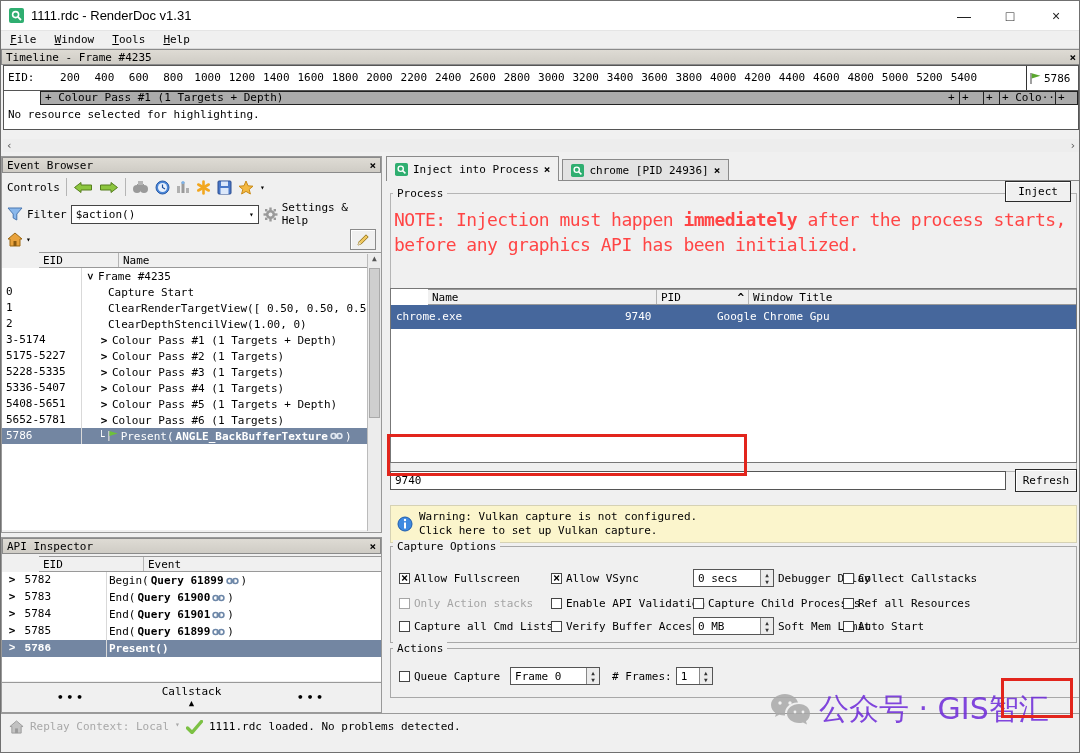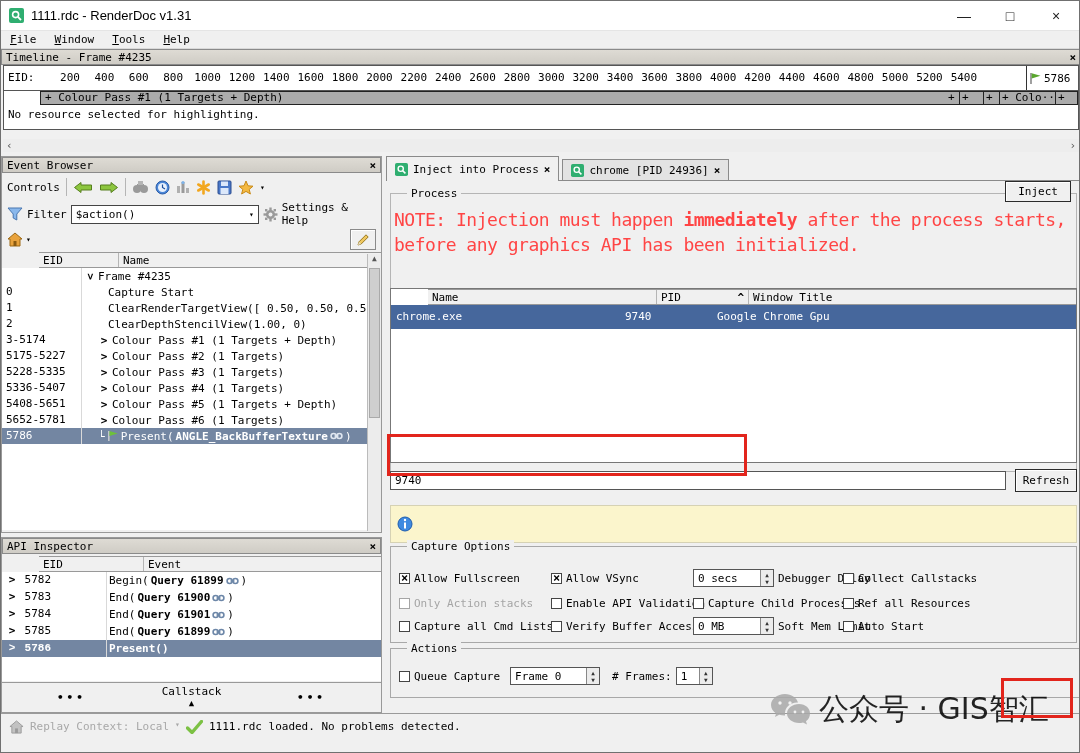--- a/index.html
+++ b/index.html
@@ -27,21 +27,21 @@
   .btn { background:#f0f0f0; border:1px solid #2b2b2b; box-shadow:inset 1px 1px 0 #fff;
     font-family:inherit; font-size:11px; padding:2px 7px; color:#000; }
   .btn.disabled { color:#9a9a9a; border-color:#9a9a9a; box-shadow:none; background:#e4e4e4; }
   .checkbox { width:11px; height:11px; background:#fff; border:1px solid #444; display:inline-flex;
     align-items:center; justify-content:center; font-size:12px; font-weight:bold; line-height:1; flex:none; }
   .checkbox.dis { border-color:#a5a5a5; }
   .spin { display:inline-flex; border:1px solid #555; background:#fff; height:18px; }
   .spin .val { padding:1px 4px; display:flex; align-items:center; }
   .spin .arr { width:13px; border-left:1px solid #888; display:flex; flex-direction:column;
     align-items:center; justify-content:center; font-size:6px; color:#333; background:#ececec; }
-  .grouplabel { position:absolute; top:-7px; left:16px; background:#f0f0f0; padding:0 4px; }
+  .grouplabel { position:absolute; top:-7px; left:2px; background:#f0f0f0; padding:0 4px; }
   .groupbox { position:absolute; border:1px solid #a8a8a8; }
   
   #timeline { position:absolute; left:0; top:48px; width:1080px; height:103px; background:#f0f0f0; }
   #tl-ruler { position:absolute; left:2px; top:16px; right:2px; height:26px; background:#fff;
     border:1px solid #555; }
   #tl-eidlabel { position:absolute; left:4px; top:5px; }
   .tick { position:absolute; top:5px; transform:translateX(-50%); }
   #tl-flagbox { position:absolute; right:0; top:0; bottom:0; width:52px; border-left:1px solid #333;
     display:flex; align-items:center; gap:2px; padding-left:2px; background:#fff; }
   #tl-passrow { position:absolute; left:2px; top:42px; right:2px; height:14px; background:#fff; border-left:1px solid #555; border-right:1px solid #555;}
@@ -118,21 +118,21 @@
   #warnbox .lines { line-height:14px; }
   #gb-capture { left:4px; top:365px; width:687px; height:97px; }
   .optcell { position:absolute; display:flex; align-items:center; gap:4px; height:18px; white-space:nowrap; }
   .optcell.dis { color:#a5a5a5; }
   #gb-actions { left:4px; top:467px; width:760px; height:50px; }
   #btnrow { position:absolute; left:4px; top:532px; width:687px; height:23px; display:flex; gap:4px; }
   #injectbtn { position:absolute; right:10px; top:0; }
   
   .annot { position:absolute; border:3px solid #e2251c; z-index:20; pointer-events:none; }
   #watermark { position:absolute; left:768px; top:688px; z-index:15; display:flex; align-items:center;
-    gap:8px; color:#000000; font-size:30px; font-family:"DejaVu Sans",sans-serif; opacity:.85; white-space:nowrap;}
+    gap:8px; color:#6d28d9; font-size:30px; font-family:"DejaVu Sans",sans-serif; opacity:.85; white-space:nowrap;}
   .icon { display:inline-flex; align-items:center; justify-content:center; flex:none; }
 </style>
 </head>
 <body>
 
 <div id="win">
 
   <div id="titlebar">
     <span class="icon">
         <svg width="15" height="15" viewBox="0 0 15 15">
@@ -570,20 +570,24 @@
         <button id="refreshbtn" class="btn">Refresh</button>
       </div>
       <div id="warnbox">
         <span class="icon">
             <svg width="16" height="16" viewBox="0 0 16 16">
               <circle cx="8" cy="8" r="7" fill="#3f8ae0" stroke="#1d5cae"></circle>
               <rect x="7" y="6.5" width="2" height="6" fill="#fff"></rect>
               <circle cx="8" cy="4" r="1.2" fill="#fff"></circle>
             </svg>
           </span>
+        <div class="lines">
+          <div>Warning: Vulkan capture is not configured.</div>
+          <div>Click here to set up Vulkan capture.</div>
+        </div>
       </div>
       <div id="gb-capture" class="groupbox">
         <span class="grouplabel">Capture Options</span>
       <div class="optcell" style="left: 8px; top: 22px;">
             <span class="checkbox">×</span>
             <span>Allow Fullscreen</span>
           </div>
           <div class="optcell" style="left: 160px; top: 22px;">
             <span class="checkbox">×</span>
             <span>Allow VSync</span>

